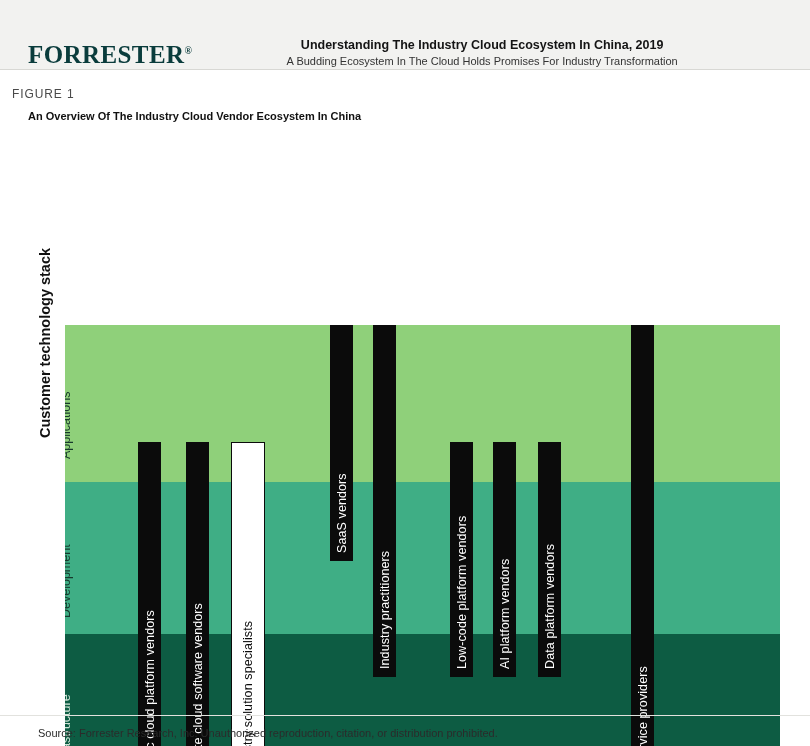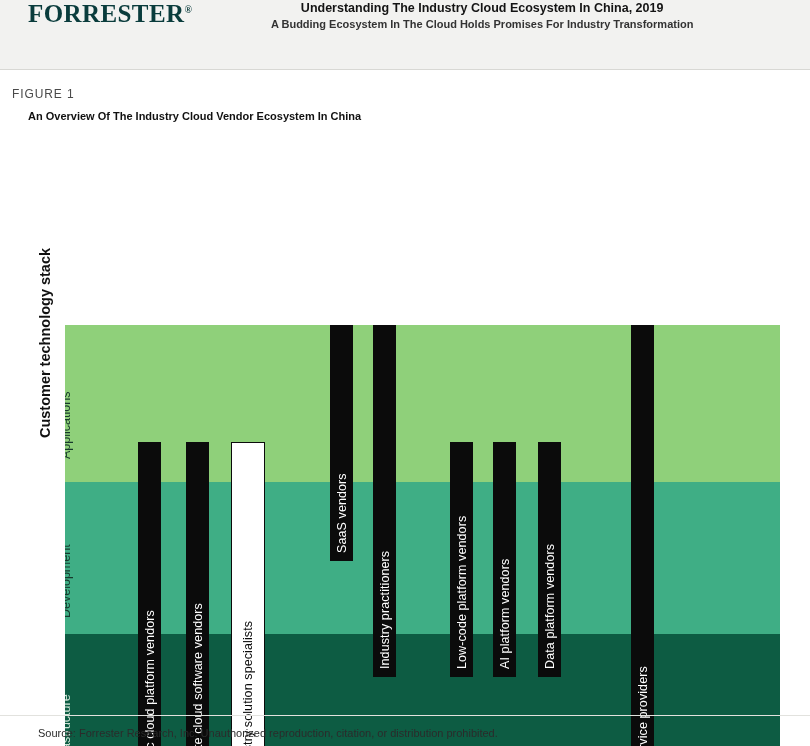--- a/index.html
+++ b/index.html
@@ -10,21 +10,21 @@
     color:#1a1a1a;
     overflow:hidden;
     position:relative;
   }
   
   .header {
     height:70px;
     background:#f2f2f0;
     border-bottom:1px solid #d8d8d4;
     display:flex;
-    align-items:flex-start;
+    align-items:flex-end;
     box-sizing:border-box;
     padding:0 28px;
   }
   .logo {
     font-family:"Liberation Serif", serif;
     font-size:25px;
     font-weight:bold;
     color:#0a3c3c;
     letter-spacing:0.4px;
     white-space:nowrap;
@@ -38,21 +38,20 @@
   .header-title {
     font-size:12.5px;
     font-weight:bold;
     color:#141414;
     line-height:1.35;
   }
   .header-sub {
     font-size:11px;
     color:#333333;
     line-height:1.4;
-    font-weight:bold;
   }
   
   .fig-label {
     position:absolute; left:12px; top:87px;
     font-size:12px; letter-spacing:0.9px; color:#4a4a4a;
   }
   .fig-title {
     position:absolute; left:28px; top:110px;
     font-size:11px; font-weight:bold; color:#111111;
   }

